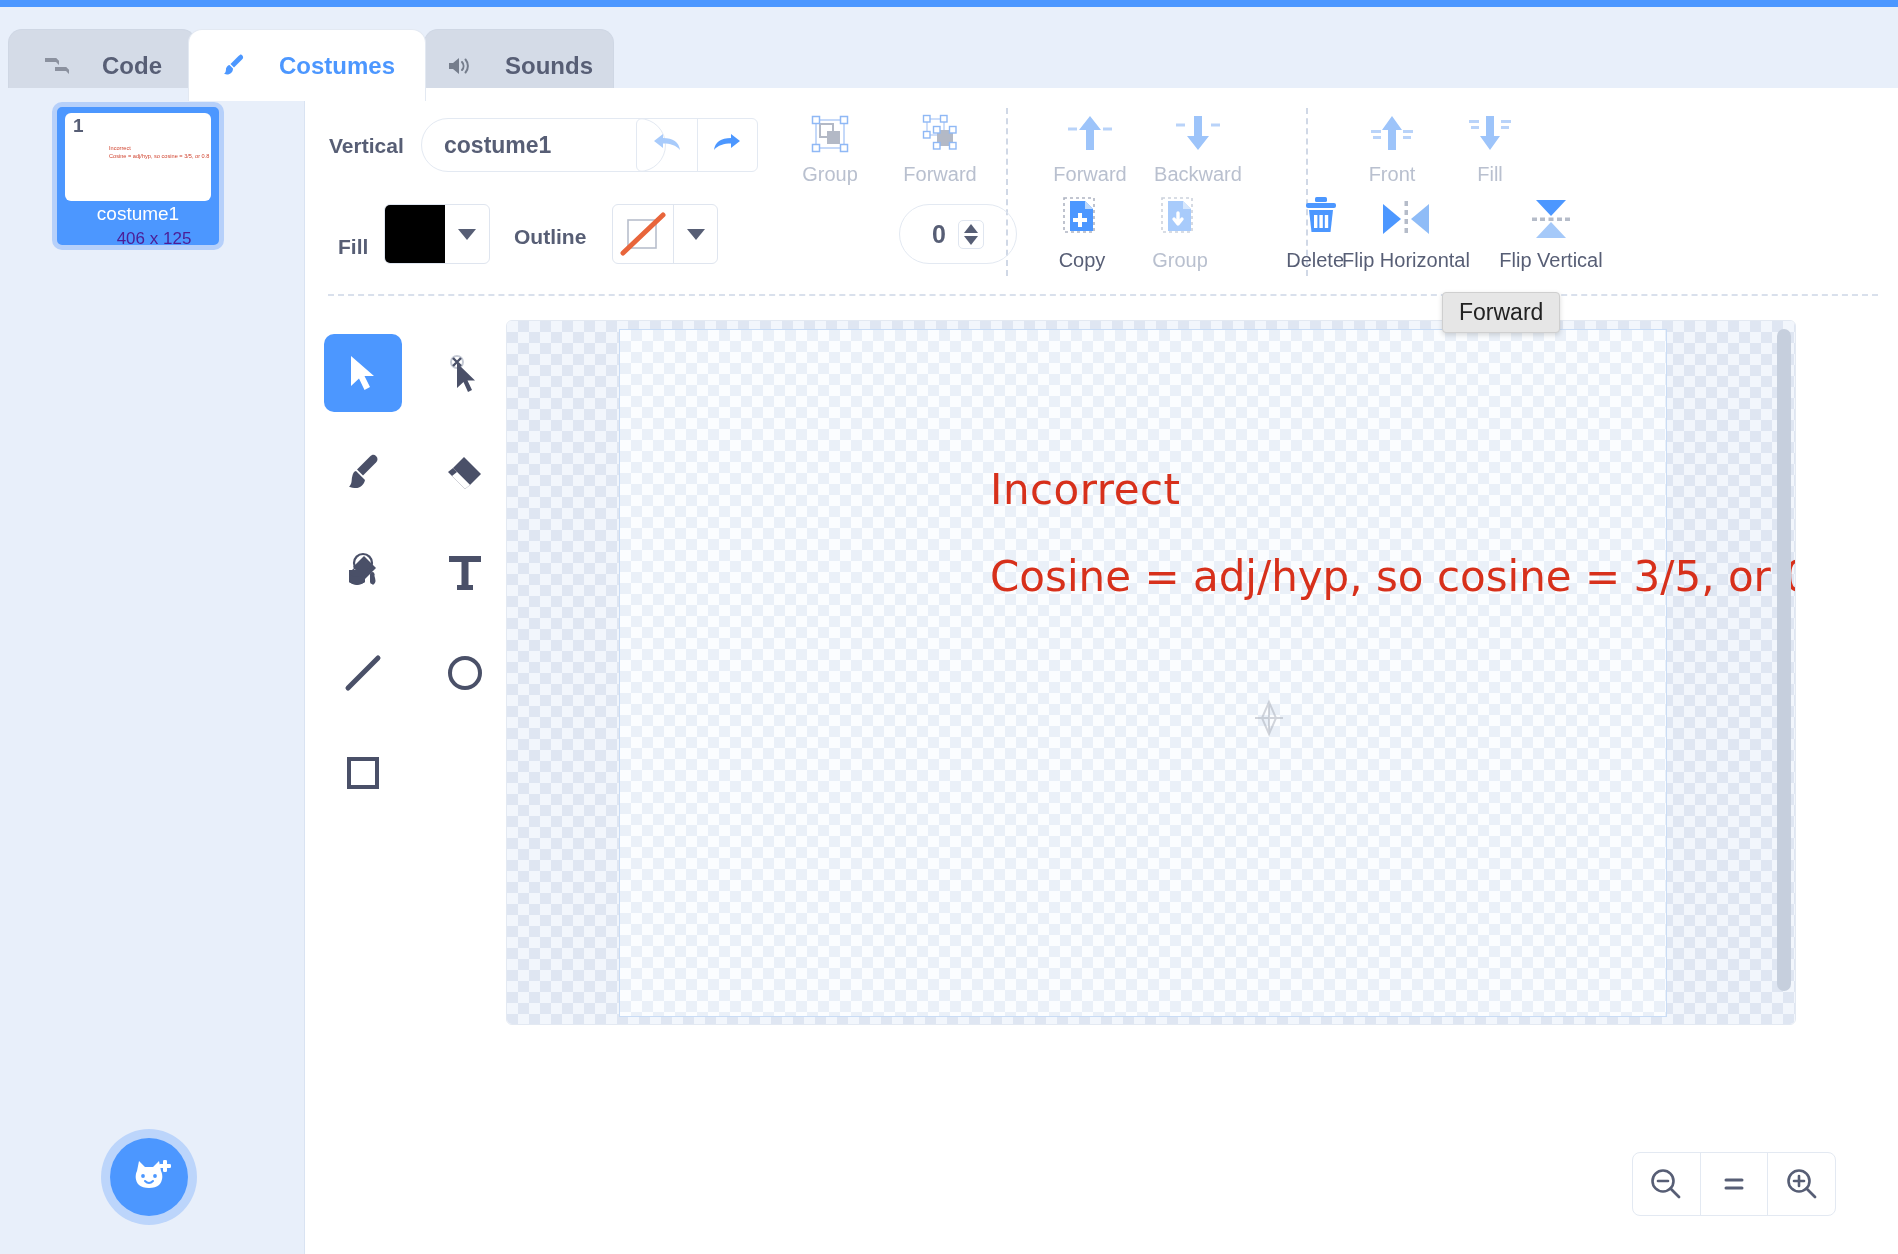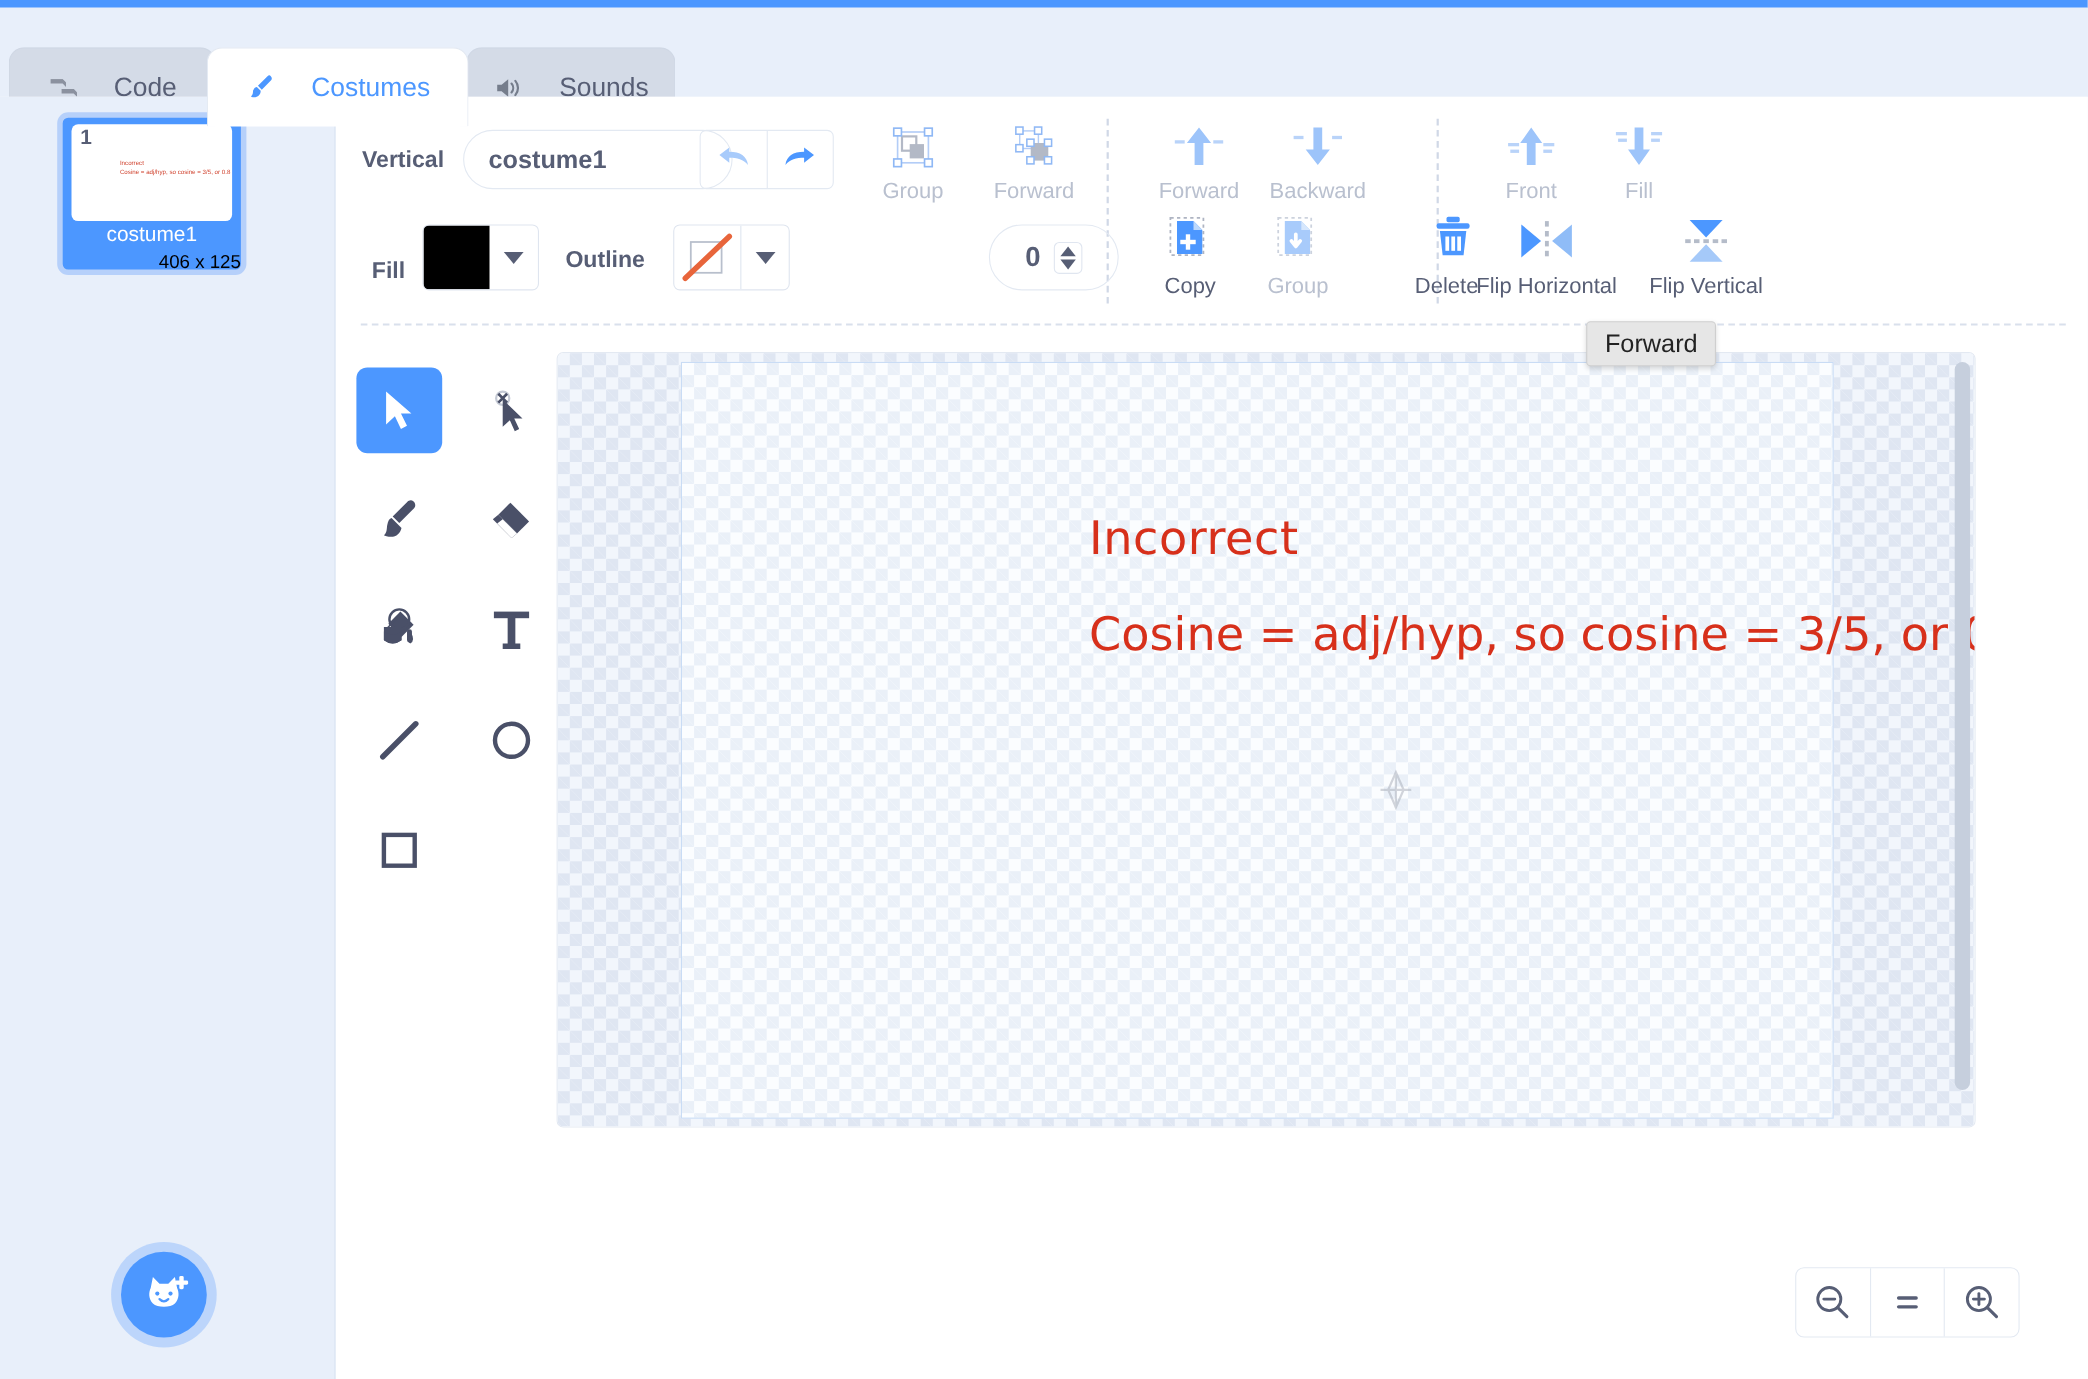--- a/index.html
+++ b/index.html
@@ -16,25 +16,25 @@
     position: absolute; left: 0; top: 0; width: 1898px; height: 7px;
     background: #4c97ff;
   }
 
   
   .tabbar {
     position: absolute; left: 0; top: 7px; width: 1898px; height: 83px;
     background: #e8effa;
   }
   .tab {
-    position: absolute; top: 36px; height: 72px;
+    position: absolute; top: 22px; height: 72px;
     border-radius: 14px 14px 0 0;
     display: flex; align-items: center; justify-content: center;
     gap: 30px;
-    font-size: 24px; font-weight: normal;
+    font-size: 24px; font-weight: bold;
     cursor: pointer;
     user-select: none;
   }
   .tab.inactive { background: #d4dbe7; color: #575e75; border: 1px solid #cfd7e4; border-bottom: none; }
   .tab.active { background: #ffffff; color: #4c97ff; border: 1px solid #e3e9f2; border-bottom: none; z-index: 5; }
   #tab-code { left: 8px; width: 188px; }
   #tab-costumes { left: 188px; width: 238px; }
   #tab-sounds { left: 424px; width: 190px; }
 
   .tab-icon { display: inline-flex; align-items: center; justify-content: center; width: 30px; height: 30px; }
@@ -75,21 +75,21 @@
     white-space: nowrap;
   }
   .thumb-mini div:first-child { font-size: 17px; }
   .thumb-mini div:last-child { font-size: 17px; }
   .costume-name {
     position: absolute; left: 0; top: 96px; width: 162px;
     text-align: center; color: #fff; font-size: 19px;
   }
   .costume-size {
     position: absolute; left: 0; top: 122px; width: 162px;
-    text-align: right; color: #000000; font-size: 17px; padding-left: 32px;
+    text-align: center; color: #4c1d95; font-size: 17px; padding-left: 32px;
   }
   .selector-scrollbar {
     position: absolute; left: 248px; top: 0; width: 12px; height: 10px;
     background: #c8d2e0;
   }
 
   
   .add-button {
     position: absolute; left: 110px; bottom: 38px;
     width: 78px; height: 78px; border-radius: 50%;

